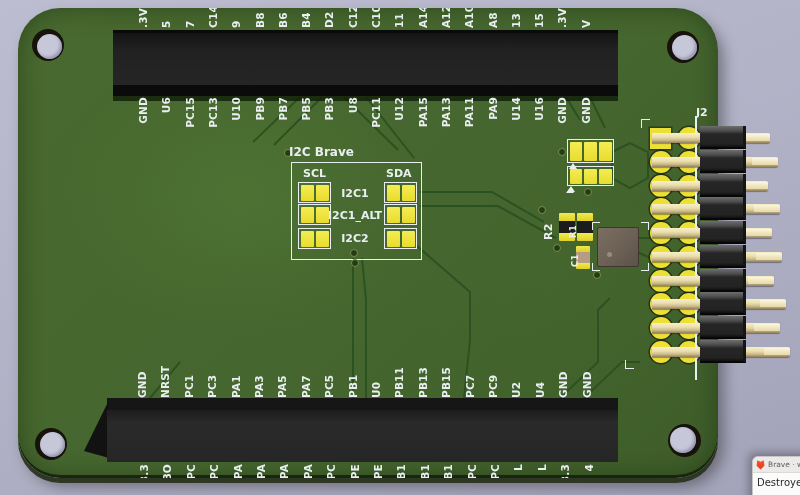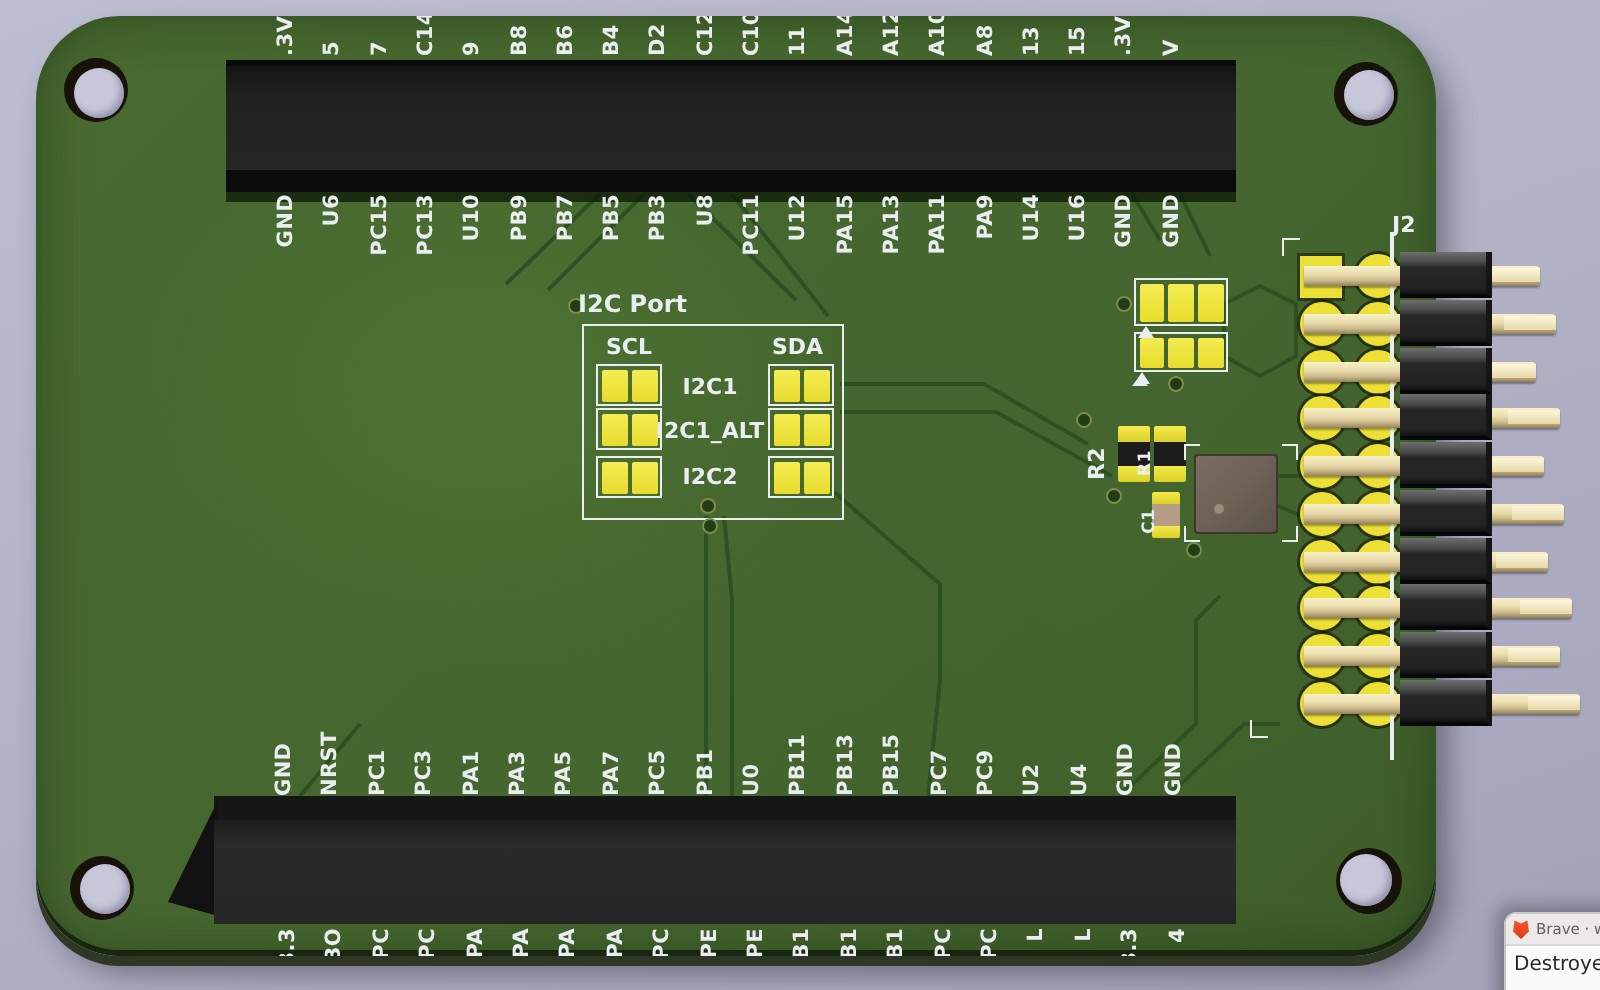--- a/index.html
+++ b/index.html
@@ -136,21 +136,21 @@
       <div class="hdr-strip" style="left:95px;top:77px;width:505px;height:11px;"></div>
       <div class="hdr-strip" style="left:95px;top:88px;width:505px;height:5px;background:rgba(12,26,6,.75);"></div>
     </div>
 
     <div class="hdr" id="hdr-bot">
       <div class="hdr-strip" style="left:89px;top:390px;width:511px;height:14px;background:#161616;"></div>
       <div class="hdr-strip" style="left:66px;top:392px;width:25px;height:58px;background:#121212;clip-path:polygon(100% 0,100% 100%,0 88%);"></div>
       <div class="hdr-face" style="left:89px;top:402px;width:511px;height:52px;background:linear-gradient(180deg,#1d1d1d,#2a2a2a 25%,#262626);"></div>
     </div>
 
-    <div class="slk" style="left:271px;top:137px;font-size:12px;">I2C Port</div>
+    <div class="slk" style="left:271px;top:137px;font-size:12px;">I2C Brave</div>
     <div class="i2c-box"></div>
     <div class="slk" style="left:285px;top:159px;font-size:11px;">SCL</div>
     <div class="slk" style="left:368px;top:159px;font-size:11px;">SDA</div>
     <div class="slk" style="left:292px;top:179px;width:90px;text-align:center;font-size:11px;">I2C1</div>
     <div class="slk" style="left:292px;top:201px;width:90px;text-align:center;font-size:11px;">I2C1_ALT</div>
     <div class="slk" style="left:292px;top:224px;width:90px;text-align:center;font-size:11px;">I2C2</div>
 
     <div class="padbox" style="left:549px;top:131px;width:47px;height:24px;">
       <div class="pad"></div>
         <div class="pad"></div>

